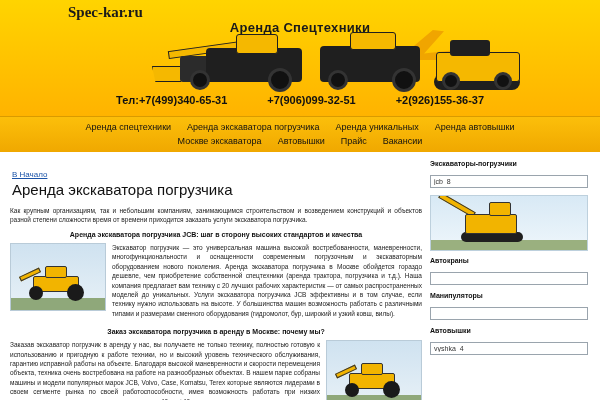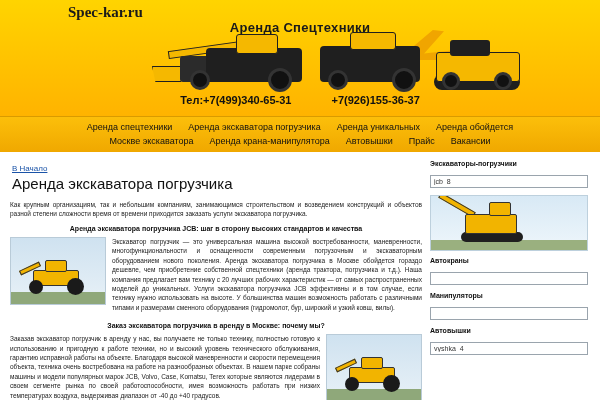--- a/index.html
+++ b/index.html
@@ -115,21 +115,21 @@
   }
   .nav-row a {
     color: #111; text-decoration: none; white-space: nowrap;
   }
 
   
   .content-wrap { display: flex; width: 600px; padding: 6px 10px 0 10px; gap: 8px; }
   .main-col { width: 412px; }
   .side-col { width: 158px; }
 
-  .breadcrumb { font-size: 8px; color: #1a53a8; margin: 6px 0 2px 2px; }
+  .breadcrumb { font-size: 8px; color: #1a53a8; margin: 12px 0 2px 2px; }
   .breadcrumb a { color: #1a53a8; text-decoration: underline; }
   h1.page-title {
     font-size: 15px; font-weight: normal; color: #111;
     margin: 2px 0 8px 2px; font-family: "Liberation Sans", sans-serif;
   }
   .para {
     font-size: 6.5px; line-height: 1.45; color: #222; text-align: justify;
     margin: 0 0 6px 0;
   }
   .sub {
@@ -196,34 +196,34 @@
       <div class="wheel w1"></div>
       <div class="wheel w2"></div>
       <div class="wheel w3"></div>
       <div class="wheel w4"></div>
       <div class="wheel w5"></div>
       <div class="wheel w6"></div>
     </div>
 
     <div class="phones">
       <span>Тел:+7(499)340-65-31</span>
-      <span>+7(926)155-36-37</span>
+      <span>+7(906)099-32-51</span>
+      <span>+2(926)155-36-37</span>
     </div>
   </div>
 
   <div class="nav">
     <div class="nav-row">
       <a href="#">Аренда спецтехники</a>
       <a href="#">Аренда экскаватора погрузчика</a>
       <a href="#">Аренда уникальных</a>
-      <a href="#">Аренда обойдется</a>
+      <a href="#">Аренда автовышки</a>
     </div>
     <div class="nav-row">
       <a href="#">Москве экскаватора</a>
-      <a href="#">Аренда крана-манипулятора</a>
       <a href="#">Автовышки</a>
       <a href="#">Прайс</a>
       <a href="#">Вакансии</a>
     </div>
   </div>
 
   <div class="content-wrap">
 
     <div class="main-col">
       <div class="breadcrumb">

